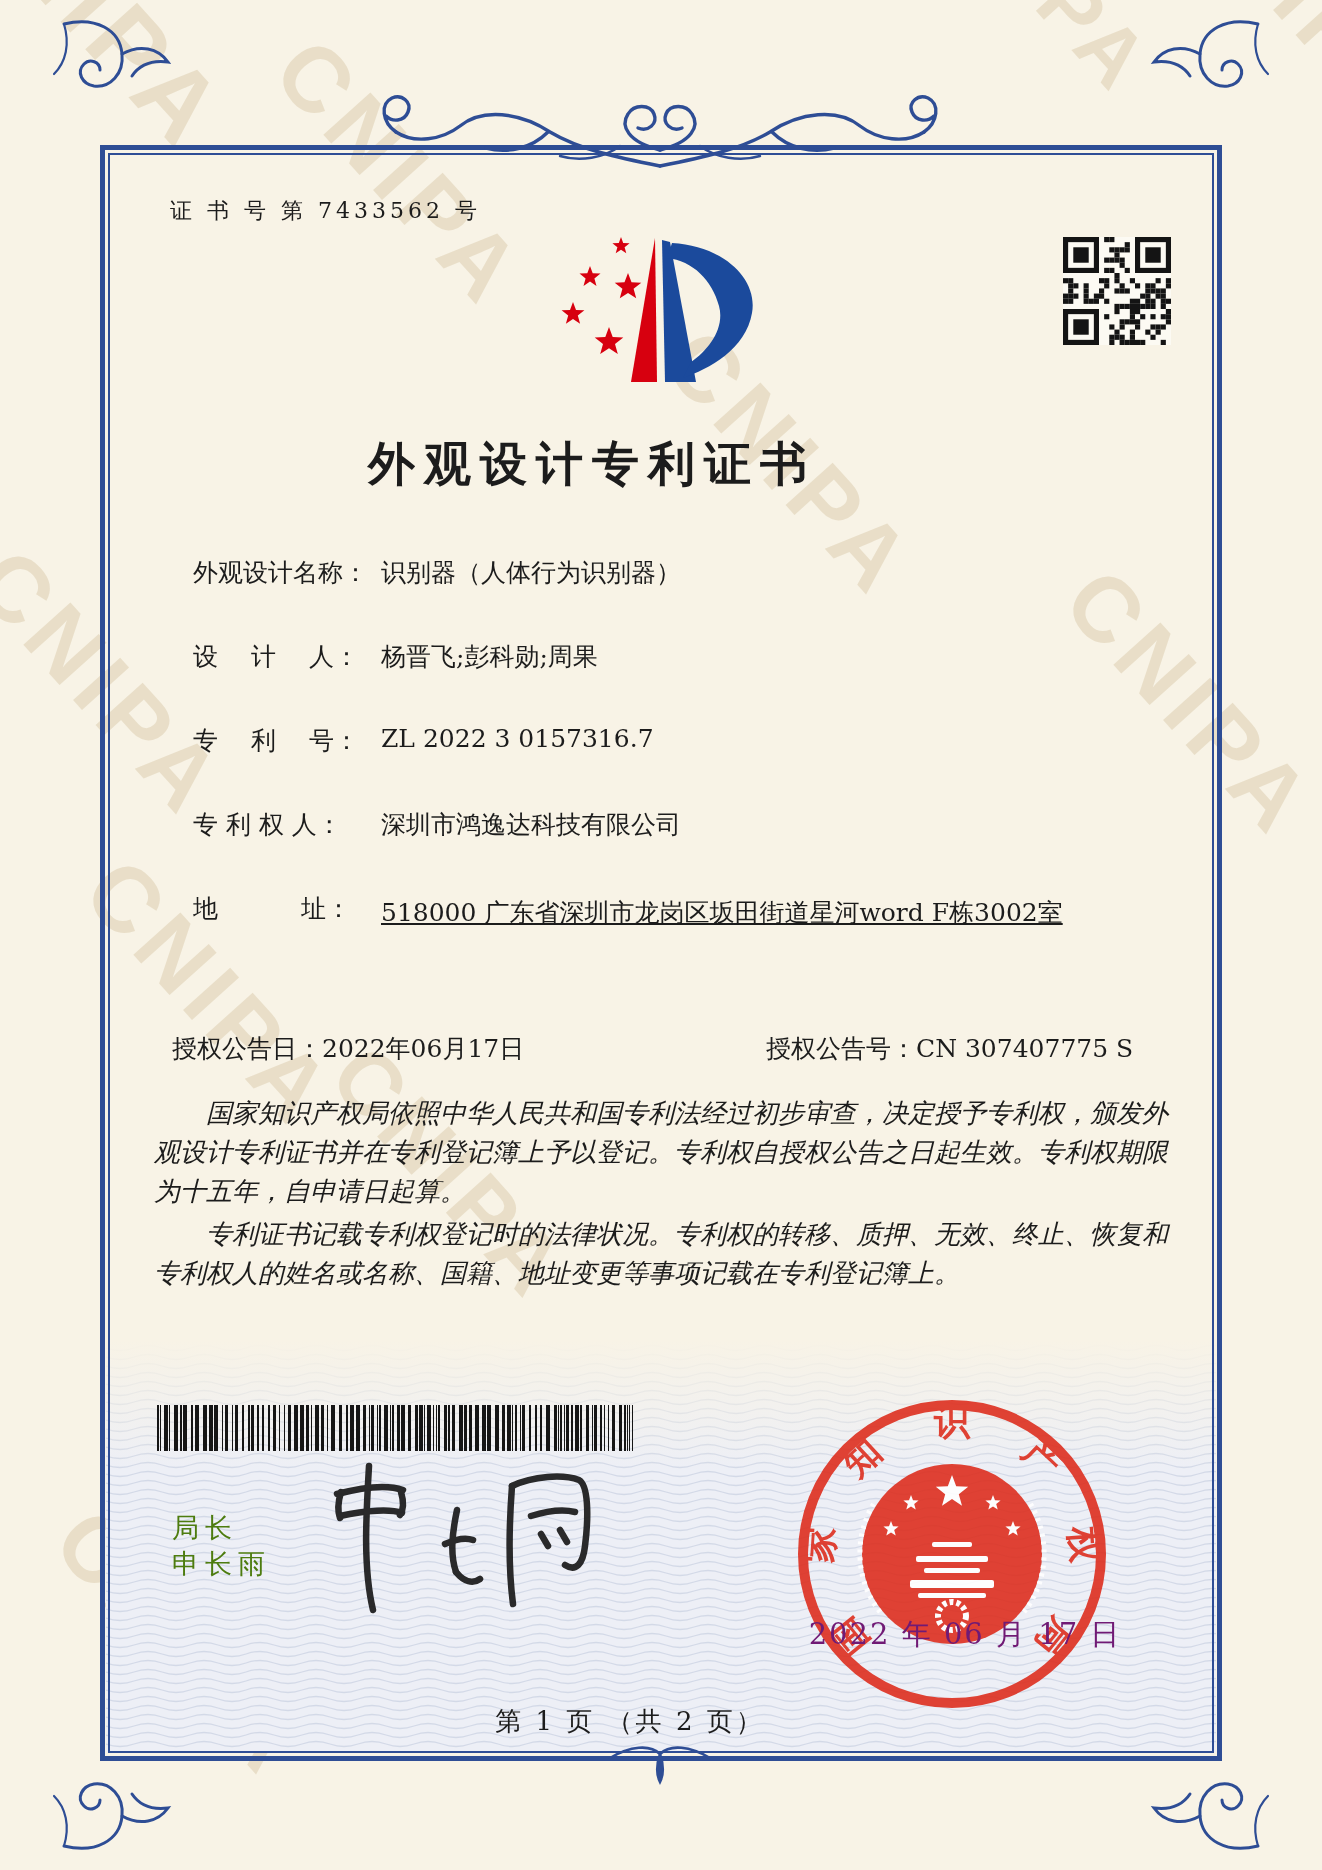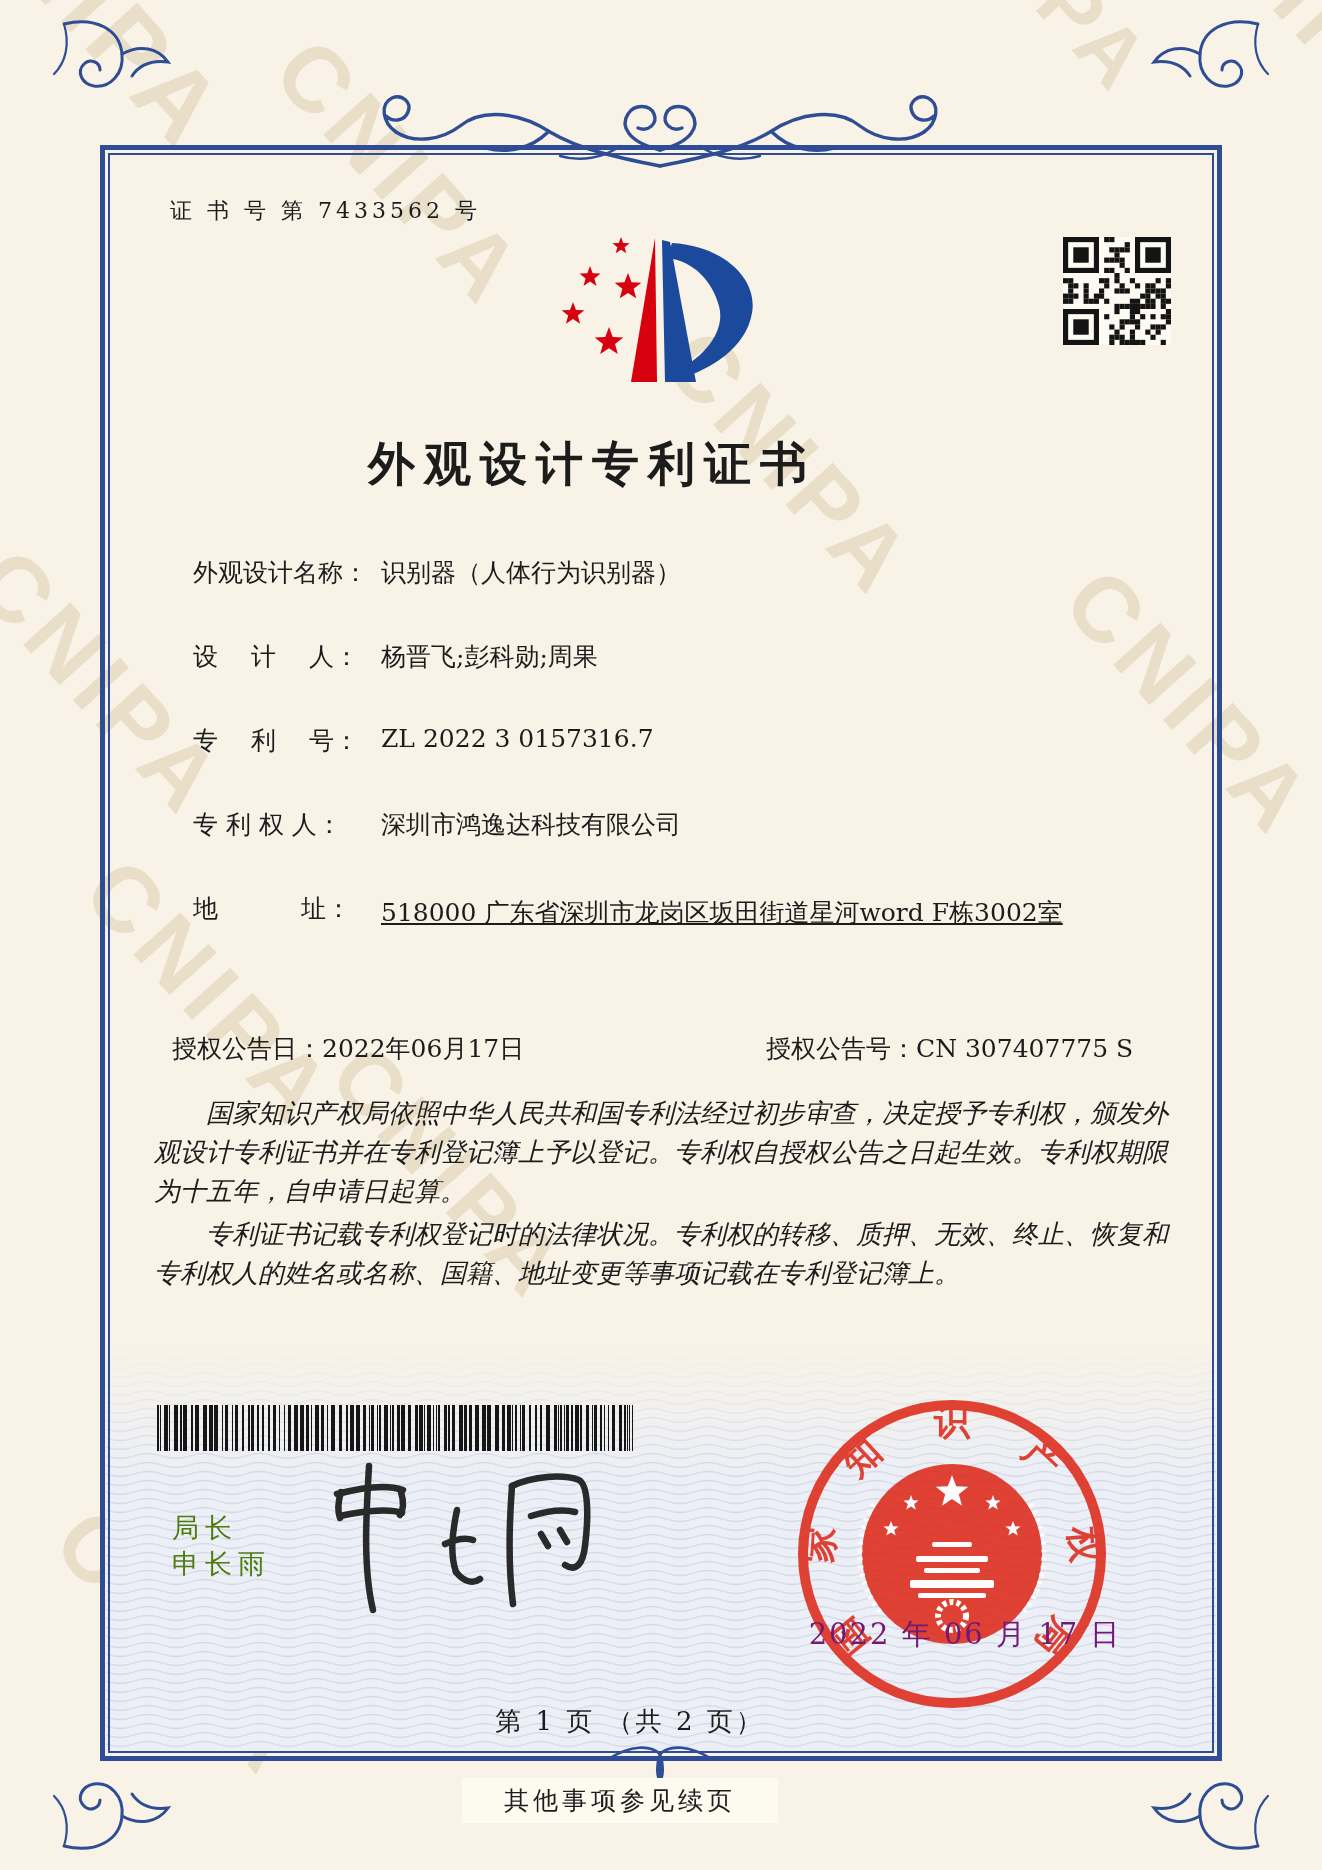--- a/index.html
+++ b/index.html
@@ -471,17 +471,14 @@
       <circle cx="160" cy="220" r="14" fill="none" stroke="#ffffff" stroke-width="6" stroke-dasharray="4 3"></circle>
       <path d="M88,216 C64,186 60,140 84,104" fill="none" stroke="#ffffff" stroke-width="5" stroke-dasharray="3 5"></path>
       <path d="M232,216 C256,186 260,140 236,104" fill="none" stroke="#ffffff" stroke-width="5" stroke-dasharray="3 5"></path>
     </g>
   </svg>
 
   <div class="seal-date">2022 年 06 月 17 日</div>
 
   <div class="page-num">第 1 页 （共 2 页）</div>
 
-  <div class="continuation">
-    <span>其他事项参见续页</span>
-  </div>
 
 </div>
 
 </body></html>

